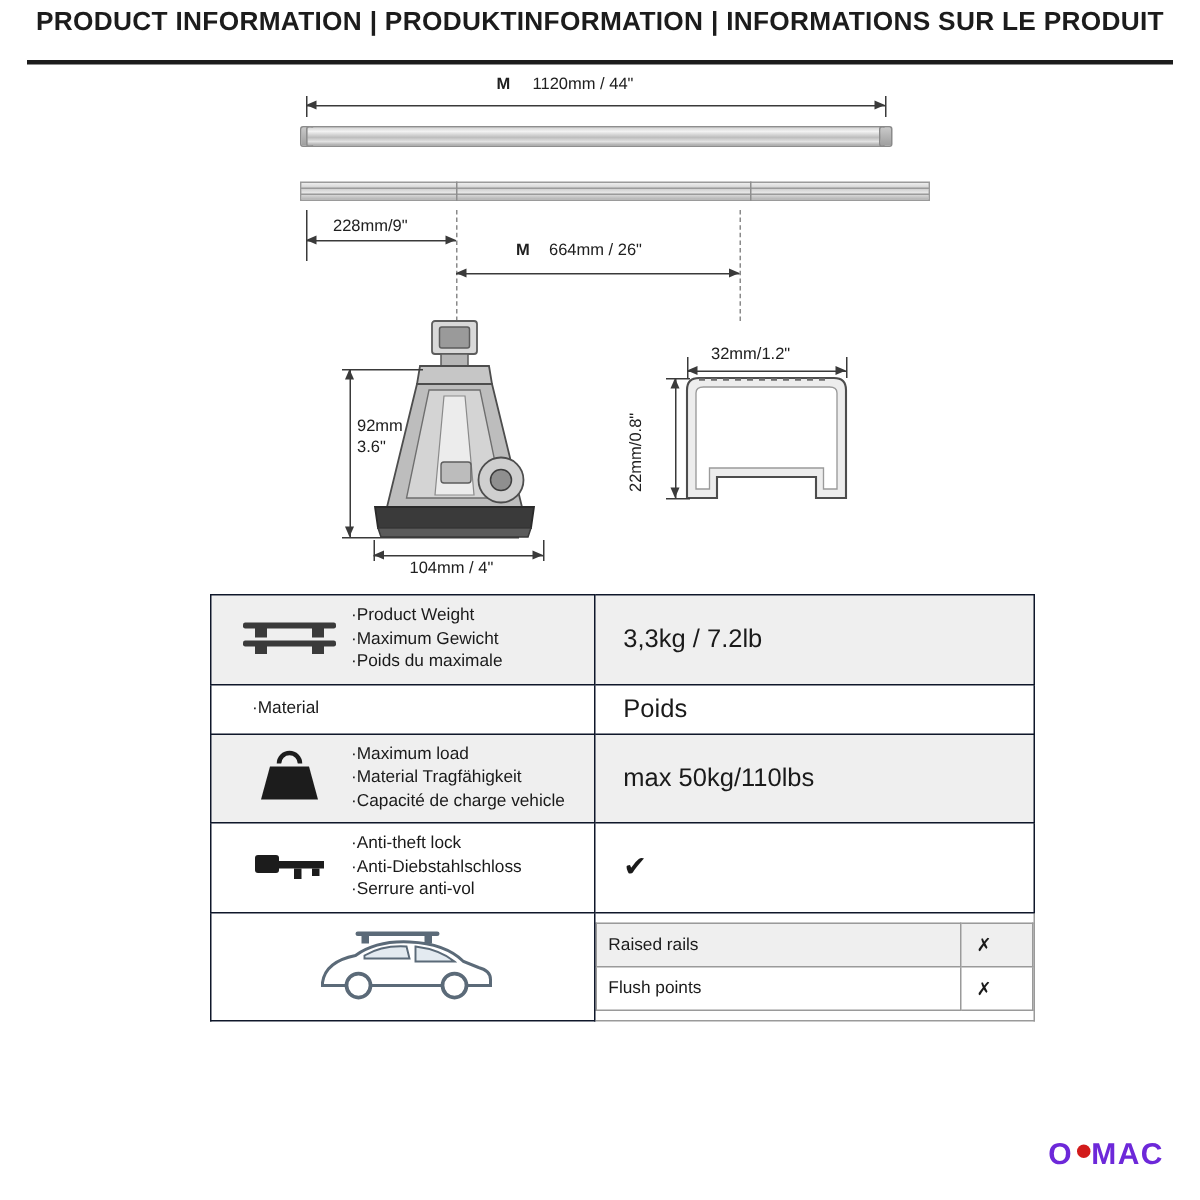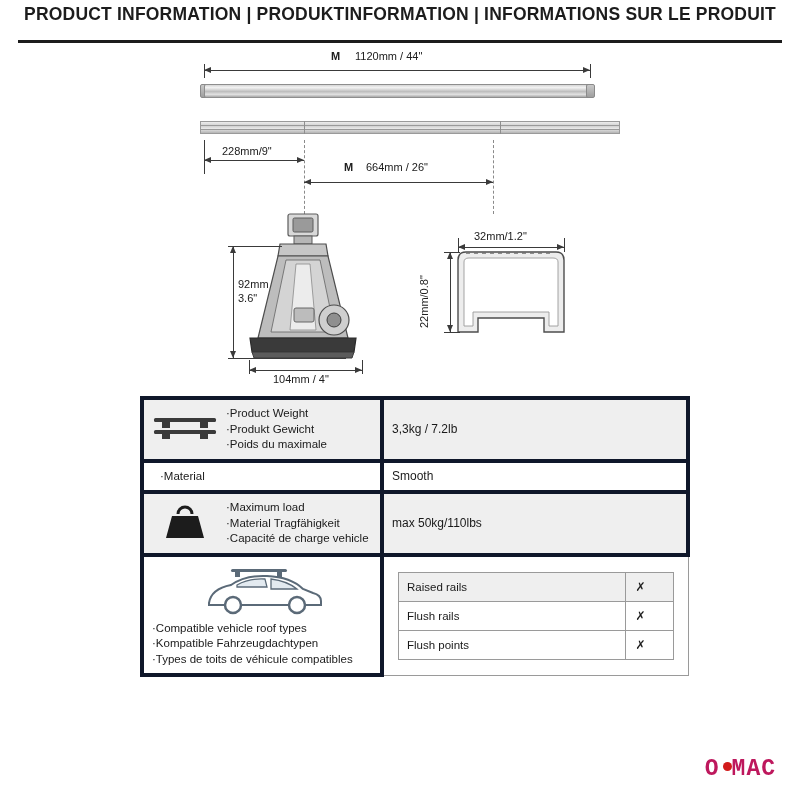--- a/index.html
+++ b/index.html
@@ -110,52 +110,51 @@
   
   .spec-table {
     position: absolute;
     left: 140px; top: 396px;
     width: 550px;
     border: 1px solid #9a9a9a;
     border-collapse: collapse;
     font-size: 11.5px;
   }
   .spec-table td {
-    border: 4px solid #0f172a;
-    padding: 6px 8px;
+    border: 1px solid #0f172a;
+    padding: 6px 19px;
     vertical-align: middle;
   }
   .col-label { width: 240px; }
   .col-value { }
   .row-shade { background: #efefef; }
   .lbl-lines { line-height: 1.35; }
   .lbl-lines div { white-space: nowrap; }
-  .value-cell { font-size: 12px; padding-left: 12px; }
+  .value-cell { font-size: 17px; padding-left: 12px; }
   .check { font-size: 19px; line-height: 1; }
   .lbl-with-icon { display: flex; align-items: center; gap: 8px; }
 
   .roof-sub { border-collapse: collapse; width: 100%; }
   .roof-sub td {
     border: 1px solid #9a9a9a;
     padding: 7px 8px;
     font-size: 11.5px;
   }
   .roof-sub td.mark { width: 48px; text-align: left; padding-left: 10px; font-size: 12px; }
   .roof-sub tr.shade td { background: #efefef; }
-  .nested-cell { padding: 14px !important; border: none !important; }
+  .nested-cell { padding: 0 !important; border: none !important; }
 
   
   .logo {
     position: absolute;
     right: 24px; bottom: 18px;
-    font-size: 23px;
+    font-size: 20px;
     font-weight: bold;
     letter-spacing: 1px;
-    color: #be185d;
-    font-family: Liberation Mono, monospace;
+    color: #6d28d9;
   }
   .logo .dot {
     display: inline-block;
     width: 9px; height: 9px;
     background: #d21b1b;
     border-radius: 50%;
     margin-left: 3px;
     vertical-align: 4px;
   }
 </style>
@@ -275,35 +274,35 @@
                 <rect x="2" y="8" width="62" height="4" rx="1.5" fill="#3a3a3a"></rect>
                 <rect x="2" y="20" width="62" height="4" rx="1.5" fill="#3a3a3a"></rect>
                 <rect x="10" y="11" width="8" height="7" fill="#3a3a3a"></rect>
                 <rect x="48" y="11" width="8" height="7" fill="#3a3a3a"></rect>
                 <rect x="10" y="23" width="8" height="6" fill="#3a3a3a"></rect>
                 <rect x="48" y="23" width="8" height="6" fill="#3a3a3a"></rect>
               </svg>
             </span>
             <span class="lbl-lines">
               <div>·Product Weight</div>
-              <div>·Produkt Gewicht</div>
+              <div>·Maximum Gewicht</div>
               <div>·Poids du maximale</div>
             </span>
           </div>
         </td>
         <td class="col-value value-cell">3,3kg / 7.2lb</td>
       </tr>
 
       <tr>
         <td class="col-label">
           <div class="lbl-lines" style="padding-left:8px;">
             <div>·Material</div>
           </div>
         </td>
-        <td class="col-value value-cell">Smooth</td>
+        <td class="col-value value-cell">Poids</td>
       </tr>
 
       <tr class="row-shade">
         <td class="col-label">
           <div class="lbl-with-icon">
             <span class="icon">
               <svg width="66" height="40" viewBox="0 0 66 40">
                 <path d="M26 12 a7 7 0 0 1 14 0" fill="none" stroke="#1c1c1c" stroke-width="3"></path>
                 <path d="M20 14 L46 14 L52 36 L14 36 Z" fill="#1c1c1c"></path>
               </svg>
@@ -311,57 +310,68 @@
             <span class="lbl-lines">
               <div>·Maximum load</div>
               <div>·Material Tragfähigkeit</div>
               <div>·Capacité de charge vehicle</div>
             </span>
           </div>
         </td>
         <td class="col-value value-cell">max 50kg/110lbs</td>
       </tr>
 
+      <tr>
+        <td class="col-label">
+          <div class="lbl-with-icon">
+            <span class="icon">
+              <svg width="66" height="34" viewBox="0 0 66 34">
+                <rect x="10" y="10" width="16" height="12" rx="2" fill="#1c1c1c"></rect>
+                <rect x="26" y="14" width="30" height="5" fill="#1c1c1c"></rect>
+                <rect x="36" y="19" width="5" height="7" fill="#1c1c1c"></rect>
+                <rect x="48" y="19" width="5" height="5" fill="#1c1c1c"></rect>
+              </svg>
+            </span>
+            <span class="lbl-lines">
+              <div>·Anti-theft lock</div>
+              <div>·Anti-Diebstahlschloss</div>
+              <div>·Serrure anti-vol</div>
+            </span>
+          </div>
+        </td>
+        <td class="col-value value-cell check">✔</td>
+      </tr>
 
       <tr>
         <td class="col-label">
           <div style="text-align:center; margin-bottom:4px;">
             <span class="icon">
               <svg width="130" height="52" viewBox="0 0 130 52">
 
                 <rect x="34" y="6" width="56" height="3" rx="1.5" fill="#5b6a78"></rect>
                 <rect x="38" y="9" width="5" height="5" fill="#5b6a78"></rect>
                 <rect x="80" y="9" width="5" height="5" fill="#5b6a78"></rect>
 
                 <path d="M12 40 Q14 26 34 22 Q48 12 70 13 Q94 14 106 26 L116 30 Q124 32 124 38 L124 42 L12 42 Z" fill="#ffffff" stroke="#5b6a78" stroke-width="2"></path>
                 <path d="M40 22 Q52 15 68 16 L70 24 L40 24 Z" fill="#e3eaf0" stroke="#5b6a78" stroke-width="1.3"></path>
                 <path d="M74 16 Q90 18 100 26 L74 26 Z" fill="#e3eaf0" stroke="#5b6a78" stroke-width="1.3"></path>
                 <circle cx="36" cy="42" r="8" fill="#ffffff" stroke="#5b6a78" stroke-width="2.5"></circle>
                 <circle cx="100" cy="42" r="8" fill="#ffffff" stroke="#5b6a78" stroke-width="2.5"></circle>
               </svg>
             </span>
-          </div>
-          <div class="lbl-lines">
-            <div>·Compatible vehicle roof types</div>
-            <div>·Kompatible Fahrzeugdachtypen</div>
-            <div style="white-space:normal; max-width:215px;">·Types de toits de véhicule compatibles</div>
           </div>
         </td>
         <td class="col-value nested-cell">
           <table class="roof-sub">
             <tbody>
               <tr class="shade">
                 <td>Raised rails</td>
                 <td class="mark">✗</td>
               </tr>
               <tr>
-                <td>Flush rails</td>
-                <td class="mark">✗</td>
-              </tr>
-              <tr>
                 <td>Flush points</td>
                 <td class="mark">✗</td>
               </tr>
             </tbody>
           </table>
         </td>
       </tr>
     </tbody>
   </table>
 

